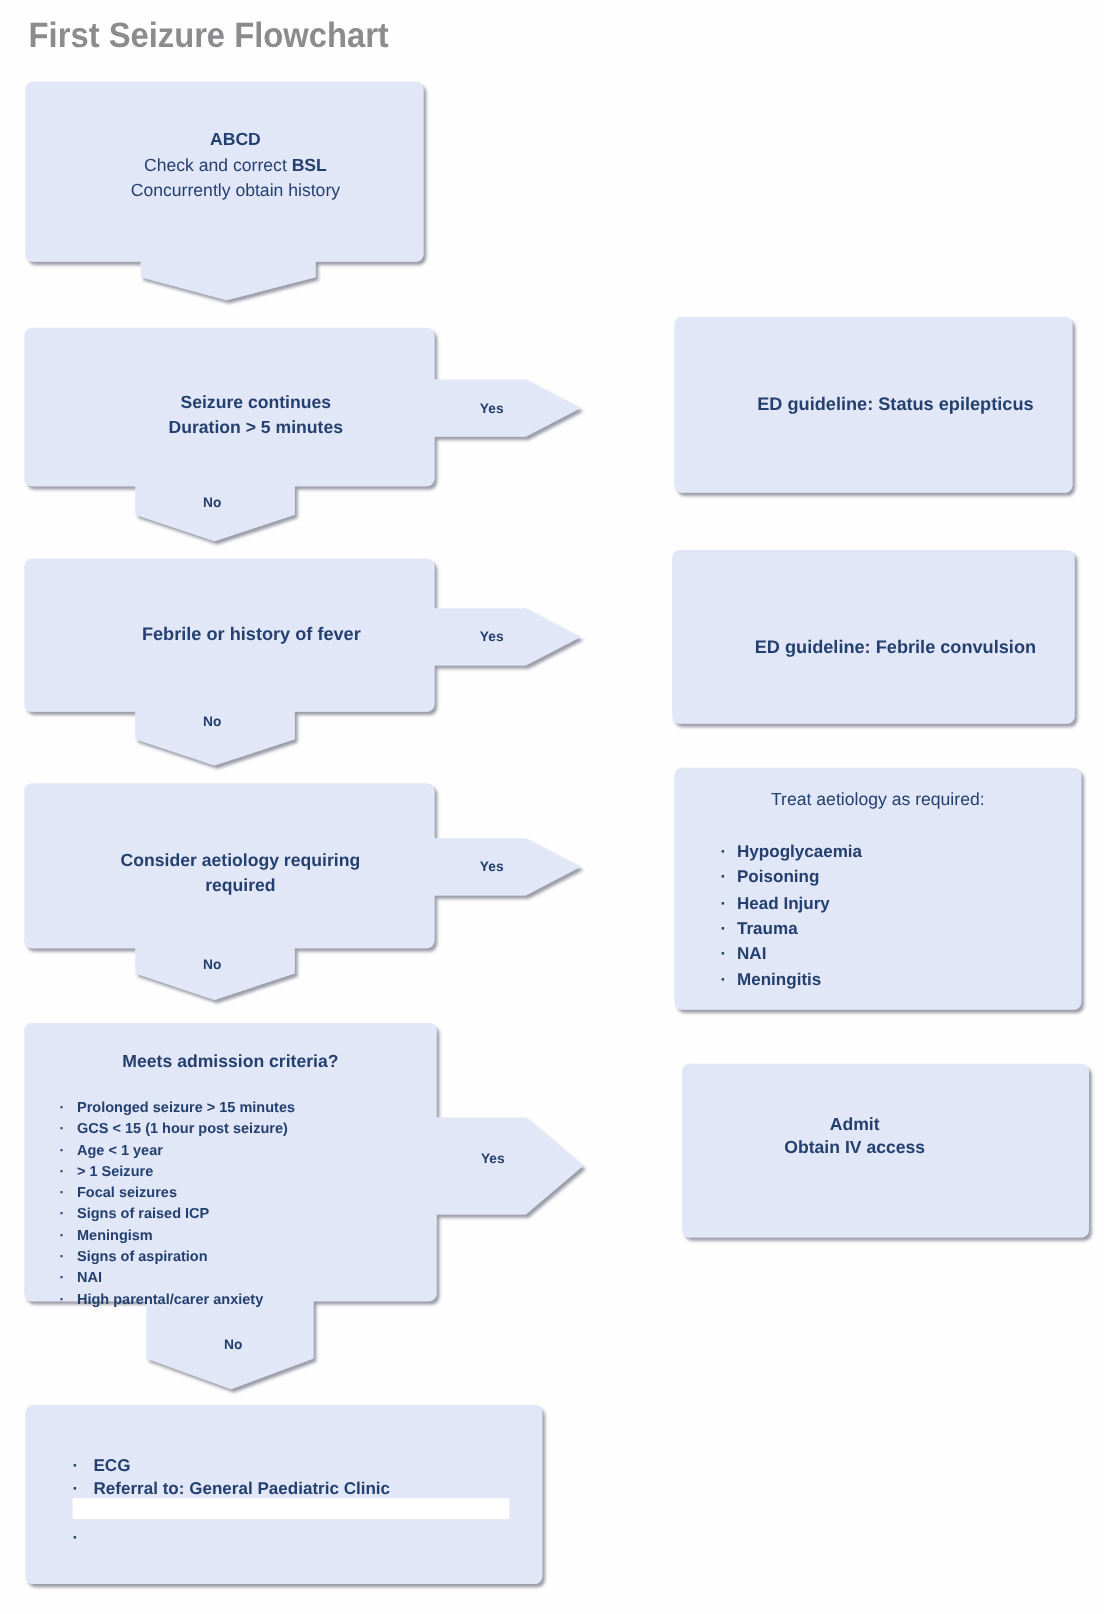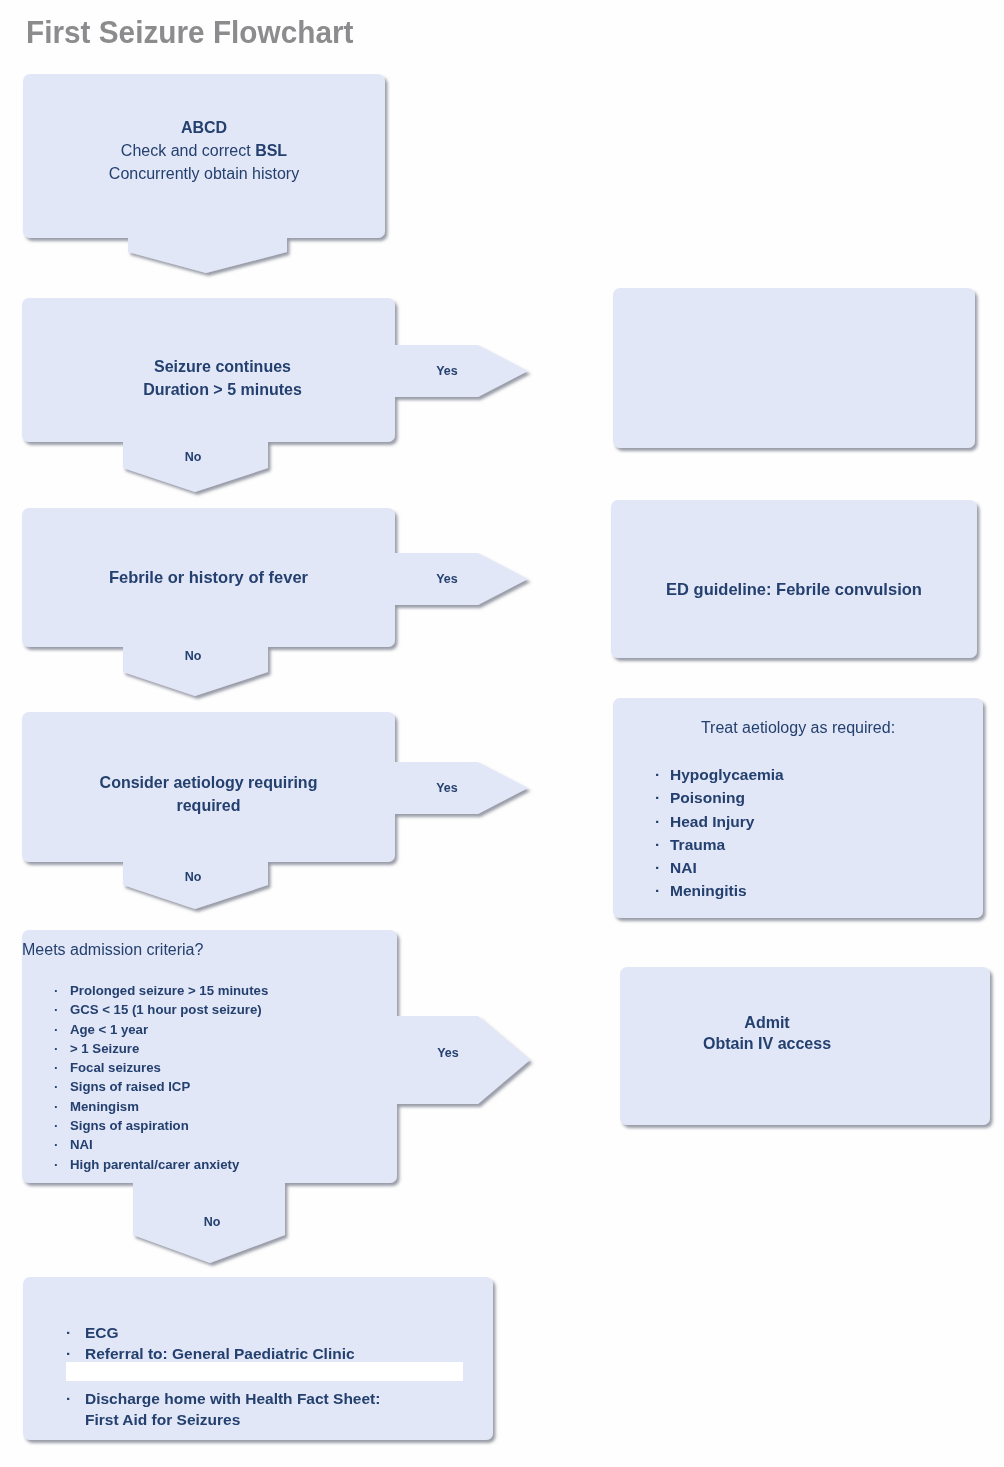--- a/index.html
+++ b/index.html
@@ -12,21 +12,21 @@
     position:relative;width:1004px;height:1467px;background:#fefefe;
     font-family:"Liberation Sans", sans-serif;color:var(--txt);overflow:hidden;
   }
   #shapes{position:absolute;left:0;top:0;width:1004px;height:1467px;}
   .pagetitle{
     position:absolute;left:26px;top:14px;font-size:32px;font-weight:bold;
     color:var(--title);transform:scaleX(.93);transform-origin:left top;white-space:nowrap;
   }
   .ntext{
     position:absolute;display:flex;flex-direction:column;align-items:center;justify-content:center;
-    text-align:center;font-weight:bold;color:var(--txt);
+    text-align:center;font-weight:bold;color:var(--txt);padding-left:20px;
   }
   .ntext .reg{font-weight:normal;}
   .line{line-height:23px;font-size:16px;}
   #t-n1{left:23px;top:74px;width:362px;height:164px;padding-bottom:12px;box-sizing:border-box;}
   #t-n2{left:36px;top:298px;width:373px;height:144px;padding-top:16px;box-sizing:border-box;}
   #t-r2{left:613px;top:288px;width:362px;height:160px;font-size:16.5px;}
   #t-n3{left:22px;top:508px;width:373px;height:139px;font-size:16.5px;}
   #t-r3{left:611px;top:500px;width:366px;height:178px;font-size:16.5px;}
   #t-n4{left:22px;top:712px;width:373px;height:150px;padding-top:14px;box-sizing:border-box;}
   #t-r5{left:620px;top:967px;width:294px;height:158px;padding-bottom:26px;box-sizing:border-box;}
@@ -36,21 +36,21 @@
     line-height:16px;color:var(--txt);
   }
   
   #t-r4{position:absolute;left:613px;top:698px;width:370px;height:220px;box-sizing:border-box;}
   #t-r4 .head{margin-top:21px;text-align:center;font-size:16px;font-weight:normal;}
   #t-r4 ul{list-style:none;margin:26px 0 0 0;padding:0 0 0 42px;}
   #t-r4 li{display:flex;font-size:15.5px;font-weight:bold;line-height:23.3px;}
   #t-r4 .dot{width:15px;font-weight:bold;}
   
   #t-n5{position:absolute;left:22px;top:930px;width:375px;height:253px;box-sizing:border-box;}
-  #t-n5 .head{margin-top:11px;text-align:left;font-size:16px;font-weight:normal;}
+  #t-n5 .head{margin-top:27px;text-align:center;font-size:16px;font-weight:bold;}
   #t-n5 ul{list-style:none;margin:22px 0 0 0;padding:0 0 0 32px;}
   #t-n5 li{display:flex;font-size:13.2px;font-weight:bold;line-height:19.3px;}
   #t-n5 .dot{width:16px;}
   
   #t-n6{position:absolute;left:23px;top:1277px;width:470px;height:163px;box-sizing:border-box;padding:45px 0 0 43px;}
   #t-n6 .row{display:flex;font-size:15.5px;font-weight:bold;line-height:21px;}
   #t-n6 .dot{width:19px;}
   #t-n6 .last{margin-top:24px;}
   .redact{position:absolute;left:66px;top:1362px;width:397px;height:19px;background:#ffffff;}
 </style>
@@ -119,20 +119,21 @@
     <div class="line"><span class="reg">Check and correct </span><span>BSL</span></div>
     <div class="line reg">Concurrently obtain history</div>
   </div>
 
   <div class="ntext" id="t-n2">
     <div class="line">Seizure continues</div>
     <div class="line">Duration &gt; 5 minutes</div>
   </div>
   <div class="flag" style="left:402px;top:363px;">Yes</div>
   <div class="flag" style="left:148px;top:449px;">No</div>
+  <div class="ntext" id="t-r2">ED guideline: Status epilepticus</div>
 
   <div class="ntext" id="t-n3">Febrile or history of fever</div>
   <div class="flag" style="left:402px;top:571px;">Yes</div>
   <div class="flag" style="left:148px;top:648px;">No</div>
   <div class="ntext" id="t-r3">ED guideline: Febrile convulsion</div>
 
   <div class="ntext" id="t-n4">
     <div class="line">Consider aetiology requiring</div>
     <div class="line">required</div>
   </div>
@@ -226,18 +227,17 @@
     <div class="row">
         <span class="dot">·</span>
         <span>ECG</span>
       </div>
     <div class="row">
         <span class="dot">·</span>
         <span>Referral to: General Paediatric Clinic</span>
       </div>
     <div class="row last">
         <span class="dot">·</span>
-        <span><span>Discharge home with Health Fact Sheet:</span><br><span>First Aid for Seizures</span></span>
       </div>
   </div>
   <div class="redact"></div>
 
 </div>
 
 </body></html>

